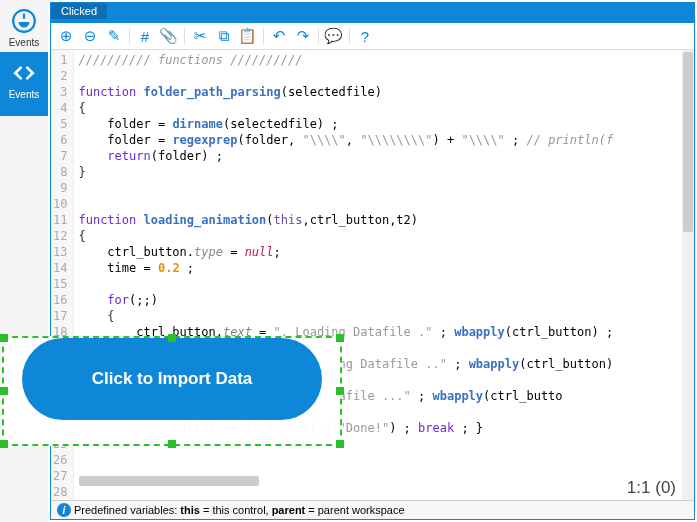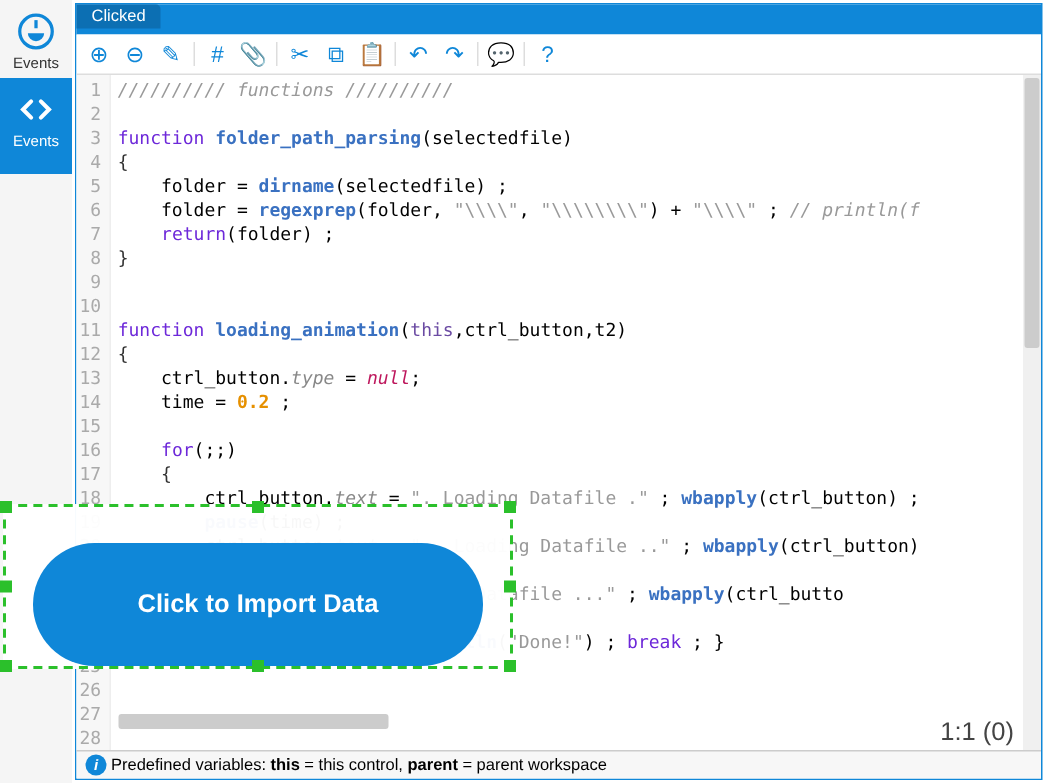--- a/index.html
+++ b/index.html
@@ -42,21 +42,21 @@
   .c-keyword { color: #6d28d9; text-align: right; }
   .c-func { color: #3a71c1; font-weight: bold; }
   .c-var { color: #6b4ba3; }
   .c-prop { color: #888; font-style: italic; }
   .c-null { color: #be185d; font-style: italic; text-align: right; }
   .c-num { color: #e69000; font-weight: bold; }
   .c-str { color: #999; }
   .c-brace { color: #333; }
 
   
-  .overlay { position: absolute; left: 2px; top: 336px; width: 340px; height: 110px; border: 2px dashed #2bc02b; background: rgba(255,255,255,0.97); display: flex; align-items: flex-end; justify-content: center; }
+  .overlay { position: absolute; left: 2px; top: 336px; width: 340px; height: 110px; border: 2px dashed #2bc02b; background: rgba(255,255,255,0.97); display: flex; align-items: flex-start; justify-content: center; }
   .handle { width: 8px; height: 8px; background: #2bc02b; position: absolute; }
   .h-tl { top: -4px; left: -4px; } .h-tm { top: -4px; left: calc(50% - 4px); } .h-tr { top: -4px; right: -4px; }
   .h-ml { top: calc(50% - 4px); left: -4px; } .h-mr { top: calc(50% - 4px); right: -4px; }
   .h-bl { bottom: -4px; left: -4px; } .h-bm { bottom: -4px; left: calc(50% - 4px); } .h-br { bottom: -4px; right: -4px; }
   .import-btn { background: #0f87d8; color: #fff; border: none; border-radius: 45px; width: 300px; height: 82px; font-size: 17px; font-weight: bold; font-family: Arial; cursor: pointer; }
 </style>
 </head>
 <body>
 
 <div class="layout">

